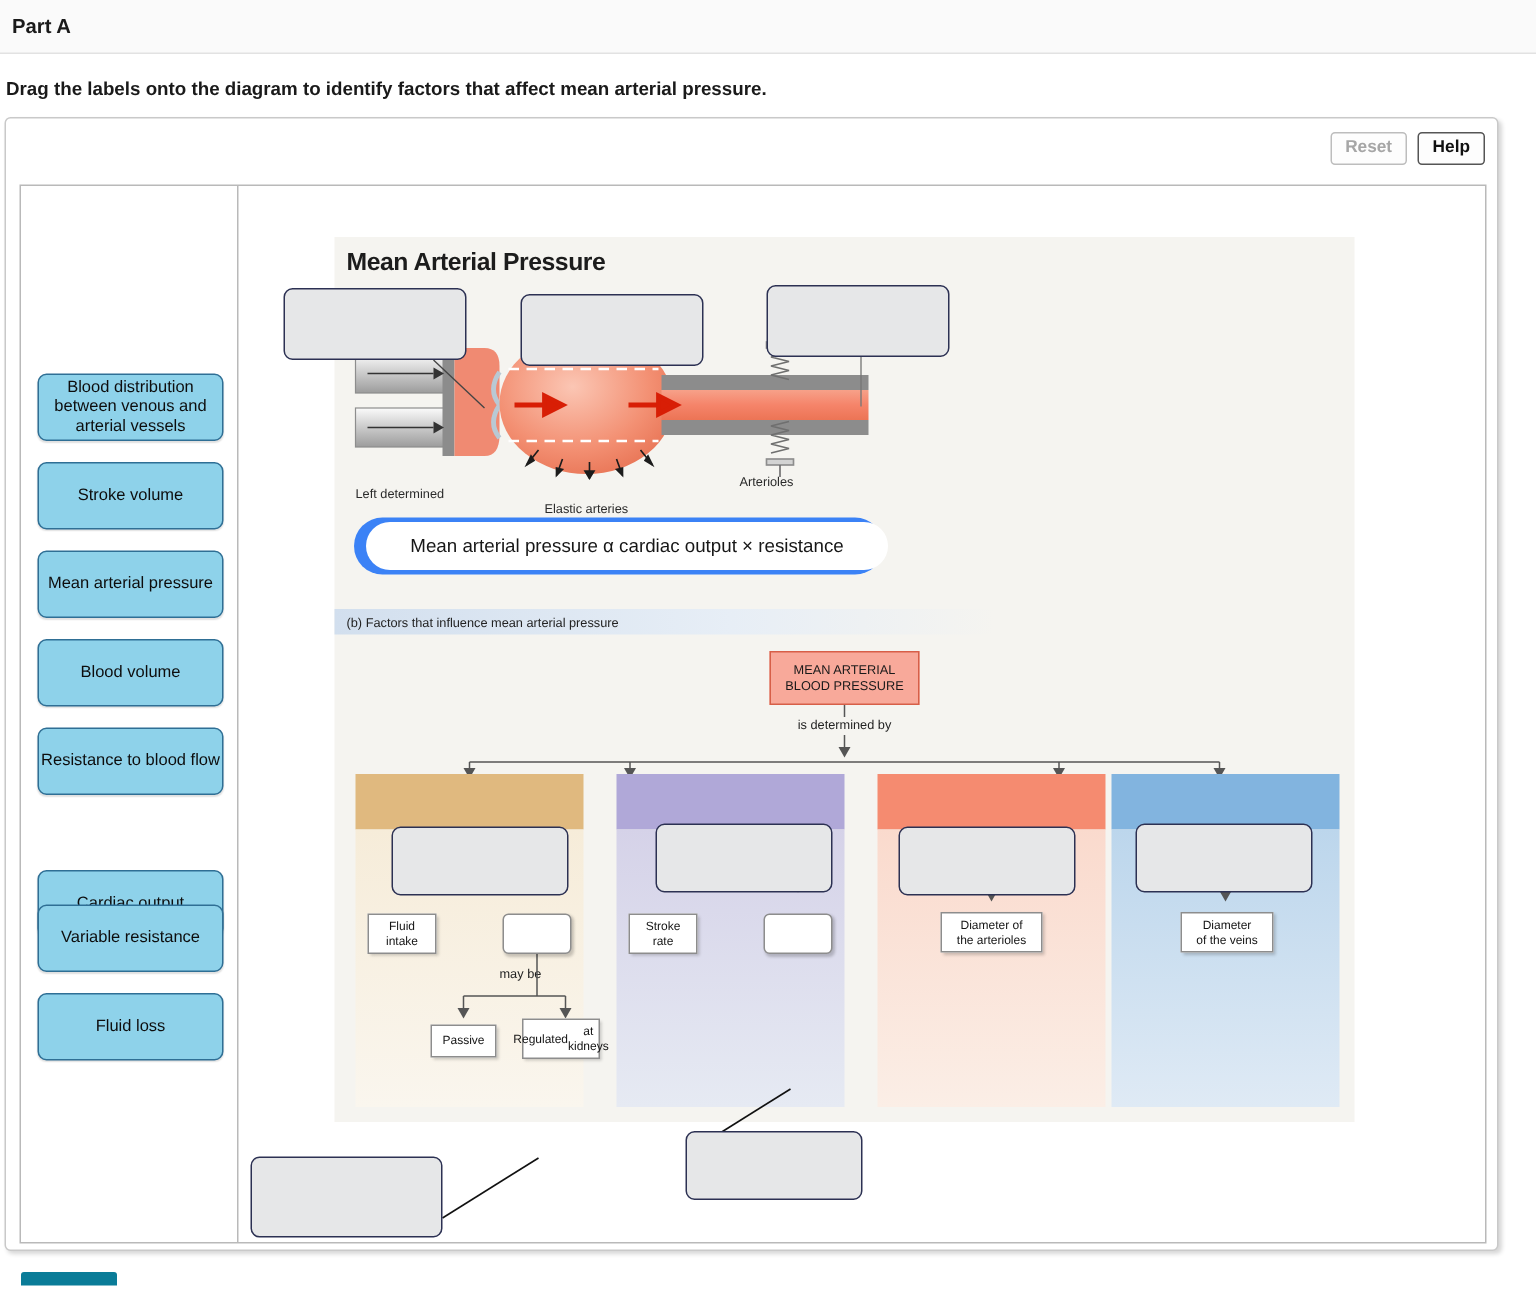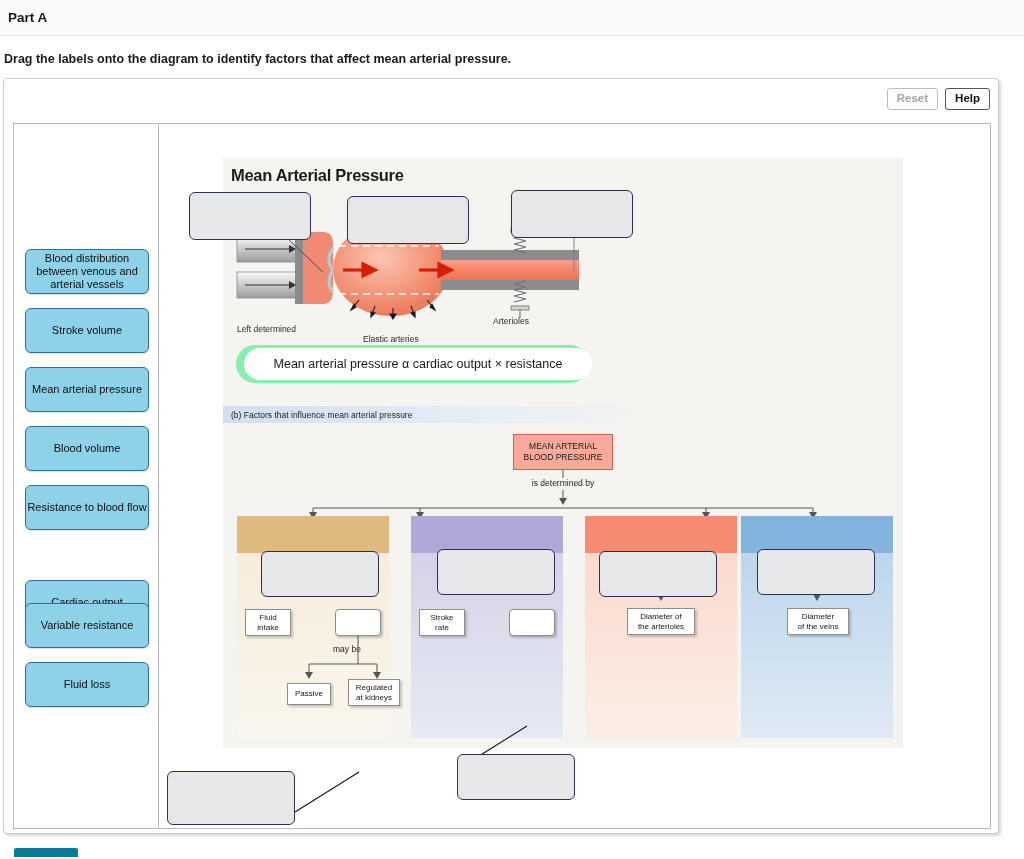--- a/index.html
+++ b/index.html
@@ -135,21 +135,21 @@
     position: absolute;
     font-size: 8.5px;
     color: #2a2a2a;
   }
 
   
   #formula-ribbon {
     position: absolute;
     left: 13px; top: 187px;
     width: 353px; height: 38px;
-    background: #86efac;
+    background: #3b82f6;
     border-radius: 19px;
   }
   #formula-box {
     position: absolute;
     left: 8px; top: 3px;
     width: 348px; height: 32px;
     background: #fff;
     border-radius: 16px;
     display: flex; align-items: center; justify-content: center;
     font-size: 12.5px;
@@ -443,21 +443,21 @@
             <div class="maybe-label" style="left:96px; top:128px;">may be</div>
             <svg style="position:absolute;left:0;top:120px;width:152px;height:68px;">
               <line x1="121" y1="0" x2="121" y2="28" stroke="#555" stroke-width="1"></line>
               <line x1="72" y1="28" x2="140" y2="28" stroke="#555" stroke-width="1"></line>
               <line x1="72" y1="28" x2="72" y2="36" stroke="#555" stroke-width="1"></line>
               <line x1="140" y1="28" x2="140" y2="36" stroke="#555" stroke-width="1"></line>
               <polygon points="68,36 76,36 72,43" fill="#555"></polygon>
               <polygon points="136,36 144,36 140,43" fill="#555"></polygon>
             </svg>
             <div class="leaf-box" style="left:50px; top:167px; width:44px; height:22px;">Passive</div>
-            <div class="leaf-box" style="left:111px; top:163px; width:52px; height:27px; flex-direction:column;">
+            <div class="leaf-box" style="left:111px; top:163px; width:52px; height:27px; flex-direction:row;">
               <span>Regulated</span>
               <span>at kidneys</span>
             </div>
           </div>
 
           <div class="column" style="left:188px;">
             <div class="col-head" style="background:#b0a8d8;"></div>
             <div class="col-body" style="background:linear-gradient(to bottom,#d5d2e8,#e6eaf3);"></div>
             <div class="col-det">determined by</div>
             <svg style="position:absolute;left:0;top:48px;width:152px;height:44px;">

